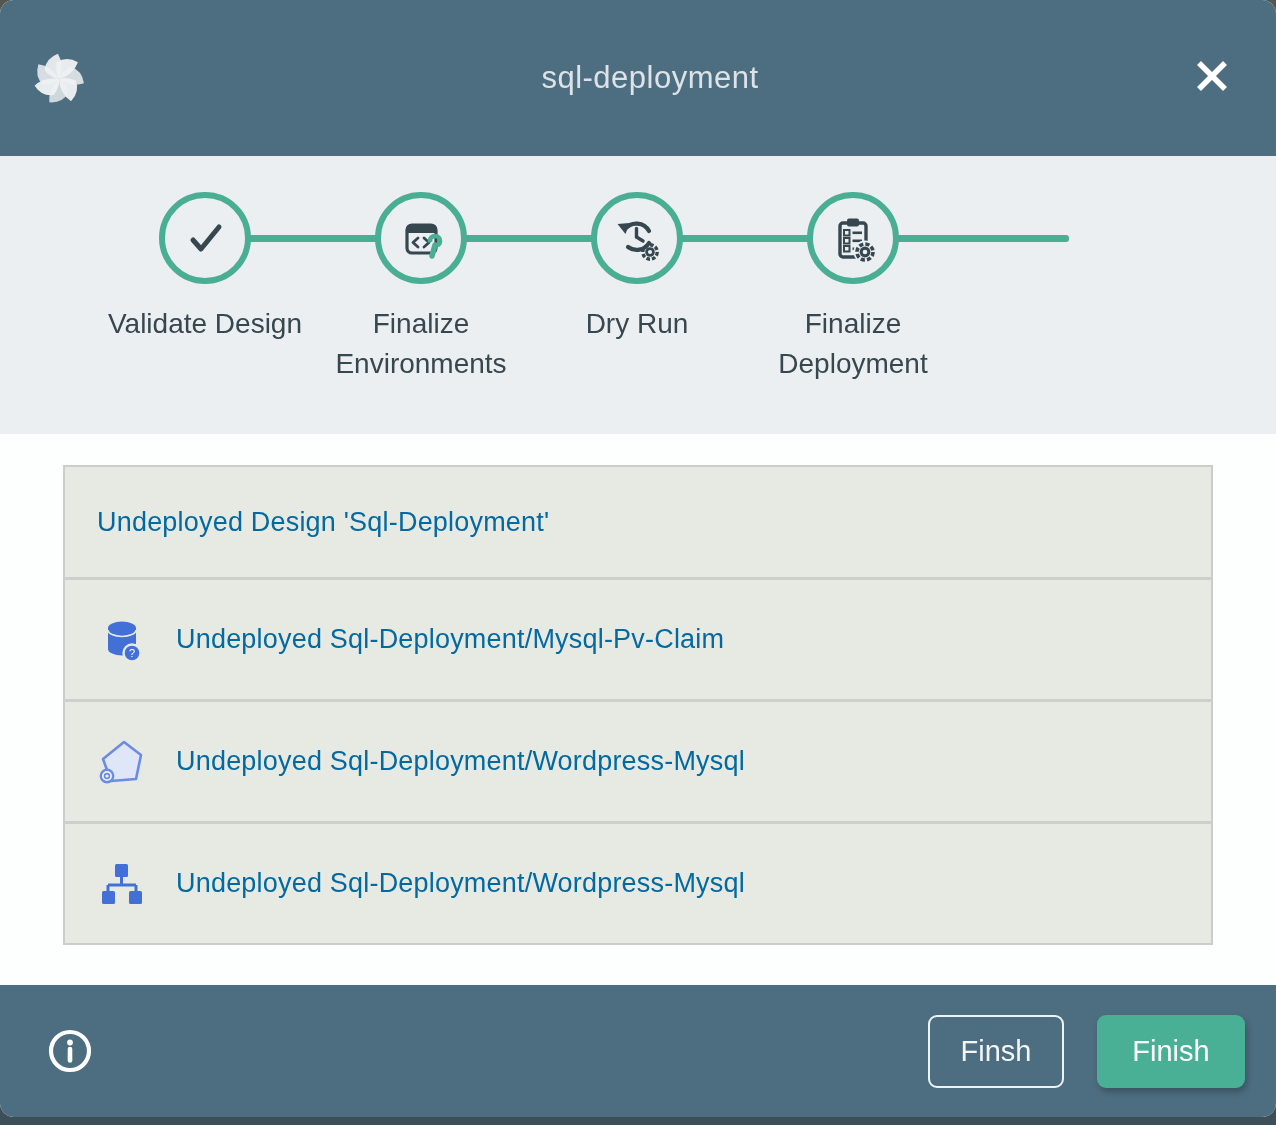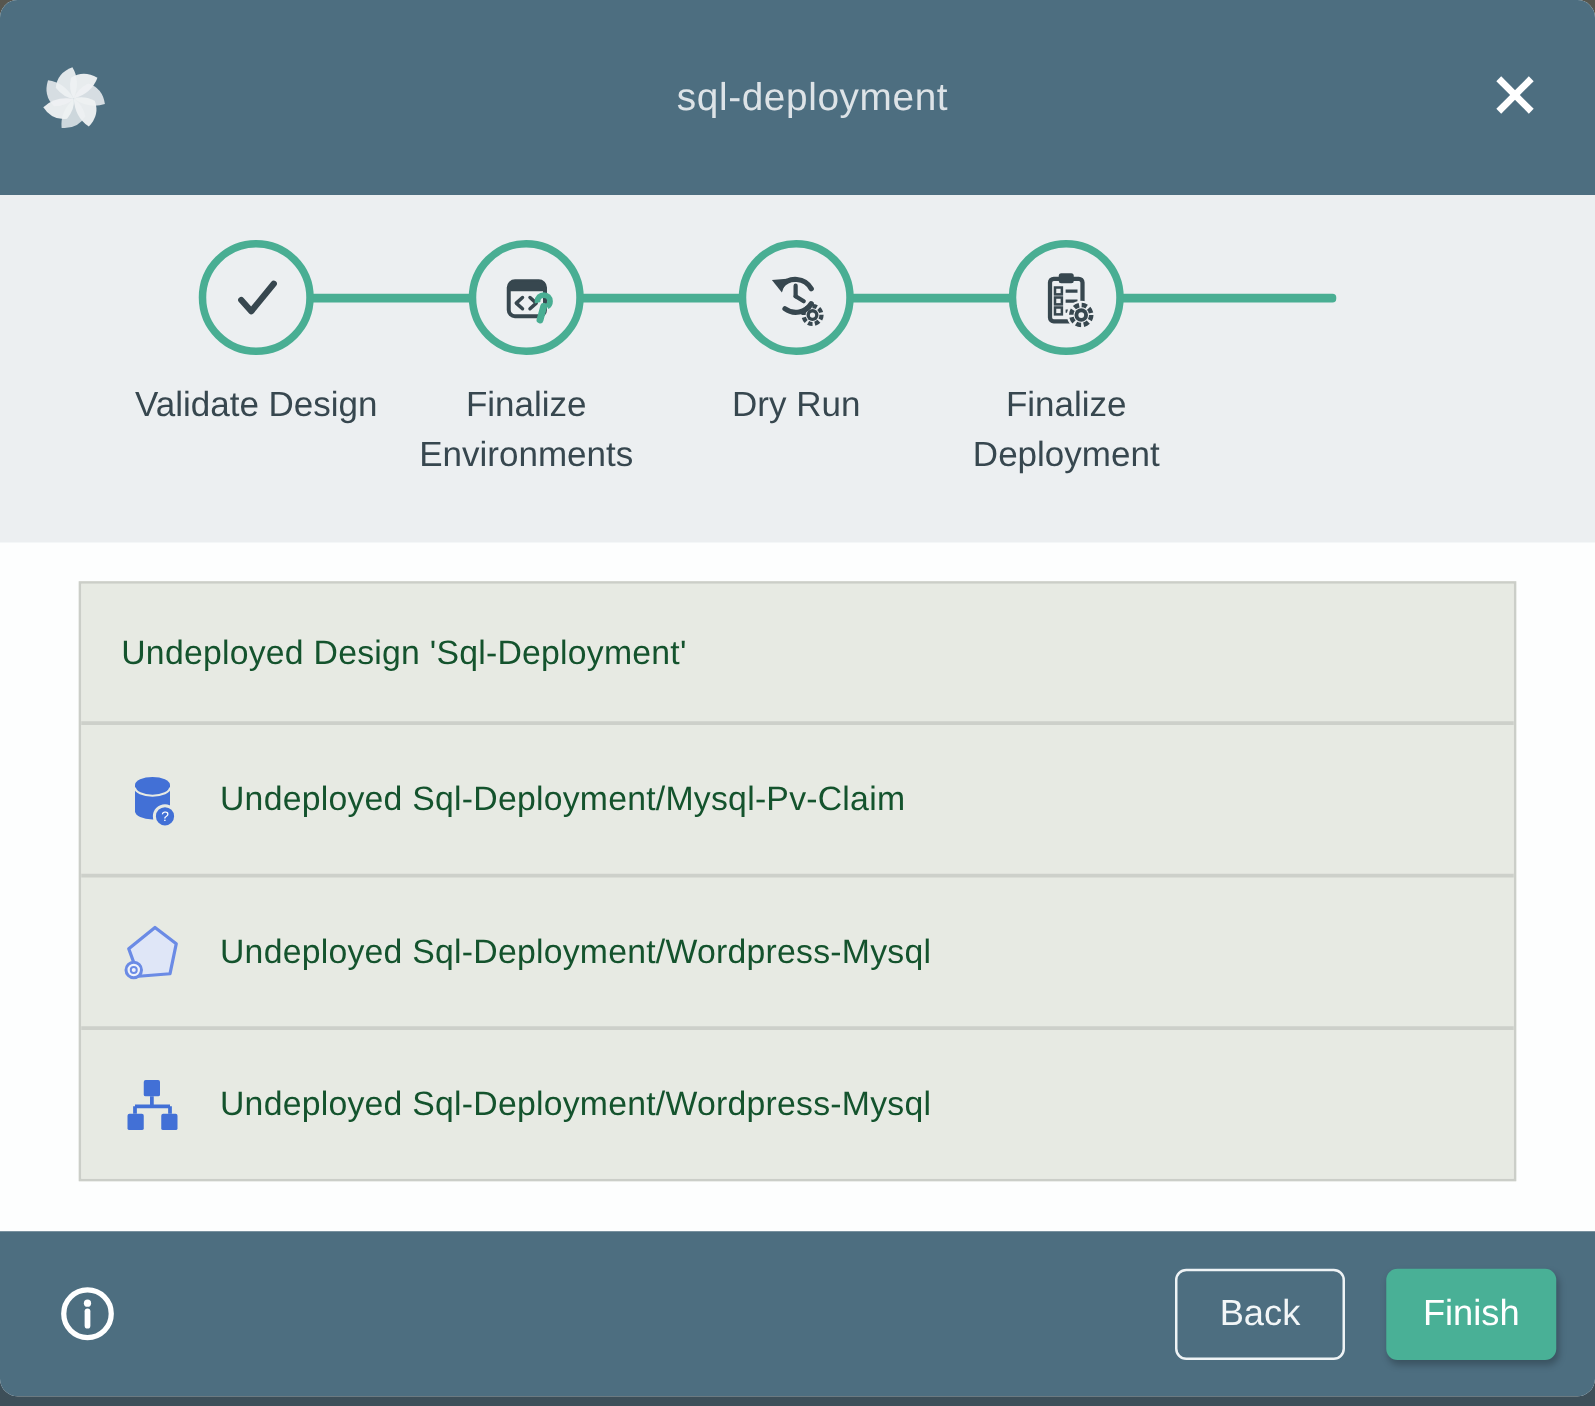--- a/index.html
+++ b/index.html
@@ -65,21 +65,21 @@
   .panel { border: 2px solid #cbcec8; background: #e7eae3; }
   .msg-row {
     display: flex; align-items: center;
     background: #e7eae3;
     min-height: 122px;
     padding-left: 33px;
   }
   .msg-row + .msg-row { border-top: 3px solid #cdd0ca; }
   .msg-row.headline { min-height: 110px; padding-left: 32px; }
   .msg-icon { width: 48px; height: 48px; margin-right: 30px; flex: 0 0 48px; }
-  .msg-text { font-size: 27px; color: #14532d; letter-spacing: 0.2px; }
+  .msg-text { font-size: 27px; color: #0369a1; letter-spacing: 0.2px; }
   
   .footer {
     height: 132px; flex: 0 0 132px;
     background: #4d6e80;
     display: flex; align-items: center;
   }
   .info-btn {
     margin-left: 47px; width: 46px; height: 46px;
     background: transparent; border: none; cursor: pointer; padding: 0;
   }
@@ -87,21 +87,21 @@
   .btn {
     height: 73px; border-radius: 9px; font-size: 29px;
     font-family: "Liberation Sans", sans-serif; cursor: pointer;
   }
   .btn-back {
     width: 136px; background: transparent;
     border: 2px solid #eef3f5; color: #f2f6f7;
     margin-right: 33px;
   }
   .btn-finish {
-    width: 136px; background: #49b096; border: none; color: #ffffff;
+    width: 148px; background: #49b096; border: none; color: #ffffff;
     box-shadow: 2px 4px 6px rgba(0,0,0,0.25);
     margin-right: 31px;
   }
 </style>
 </head>
 <body>
 
 <div class="modal">
 
   <div class="header">
@@ -241,17 +241,17 @@
 
   <div class="footer">
     <button class="info-btn">
       <svg width="46" height="46" viewBox="0 0 46 46">
         <circle cx="23" cy="23" r="19" fill="none" stroke="#ffffff" stroke-width="4.2"></circle>
         <circle cx="23" cy="14.5" r="2.9" fill="#ffffff"></circle>
         <line x1="23" y1="21" x2="23" y2="32.5" stroke="#ffffff" stroke-width="4.6" stroke-linecap="round"></line>
       </svg>
     </button>
     <div class="footer-spacer"></div>
-    <button class="btn btn-back">Back</button>
+    <button class="btn btn-back">Finsh</button>
     <button class="btn btn-finish">Finish</button>
   </div>
 
 </div>
 
 </body></html>

